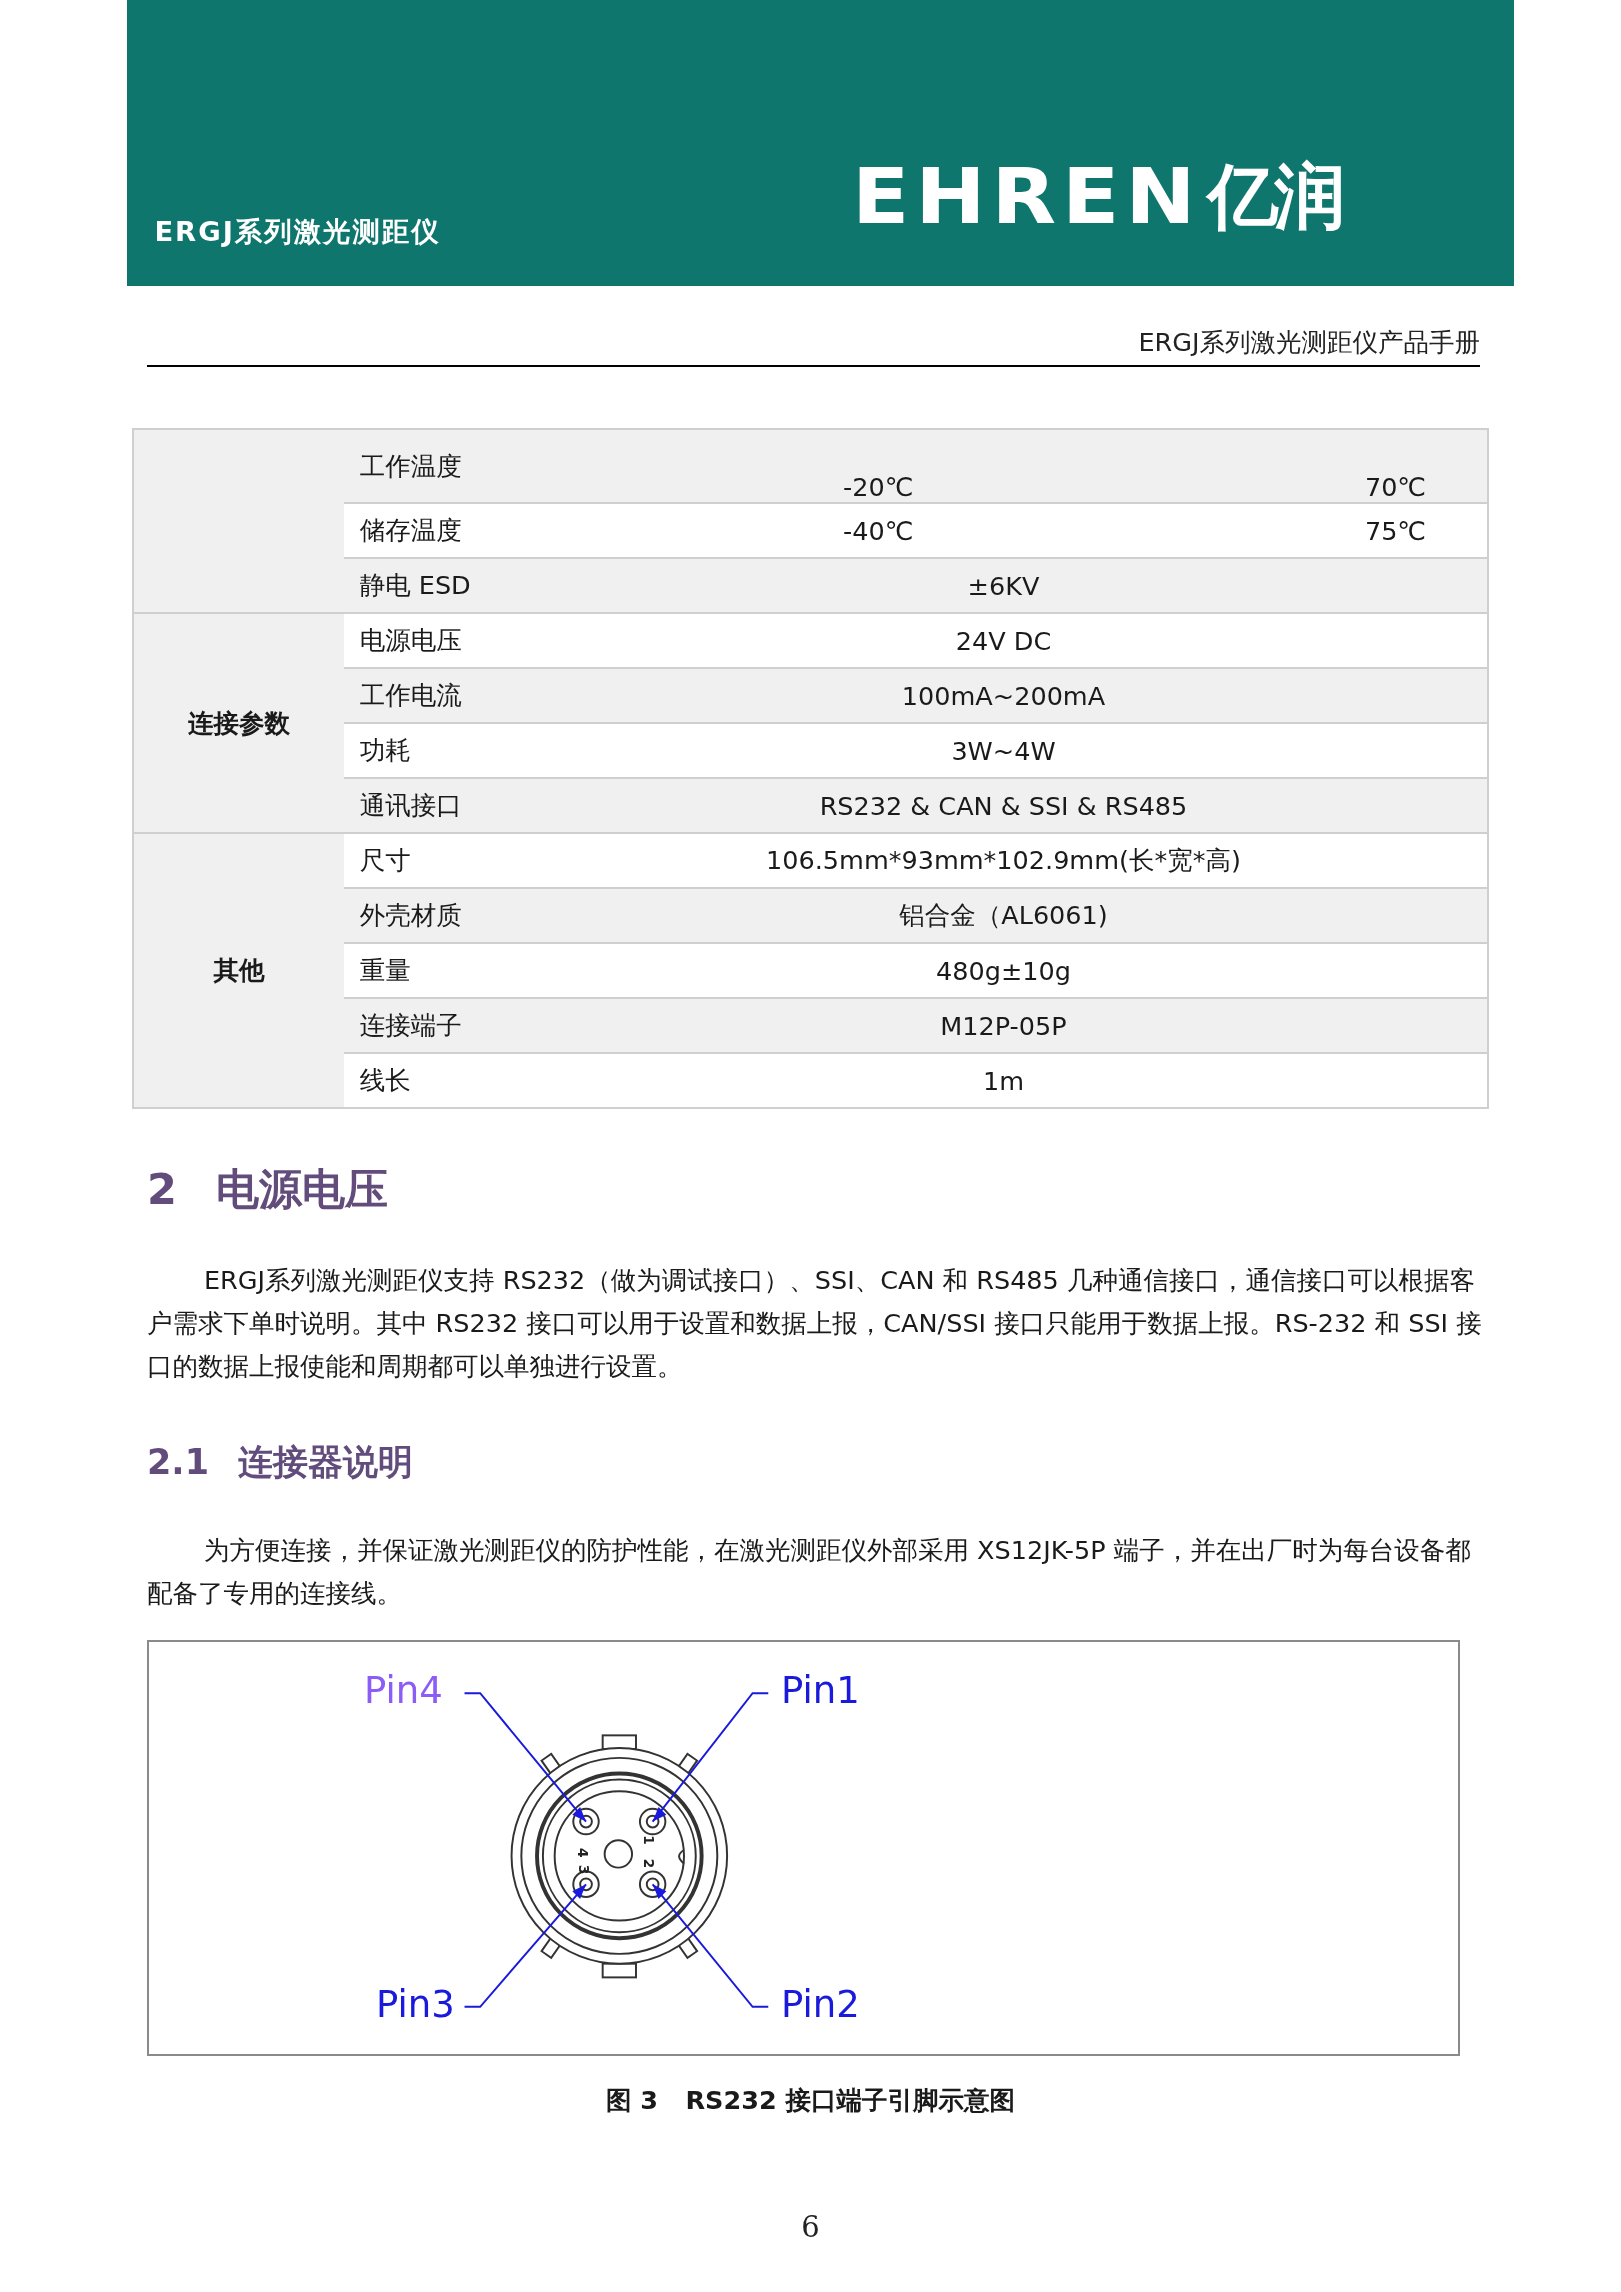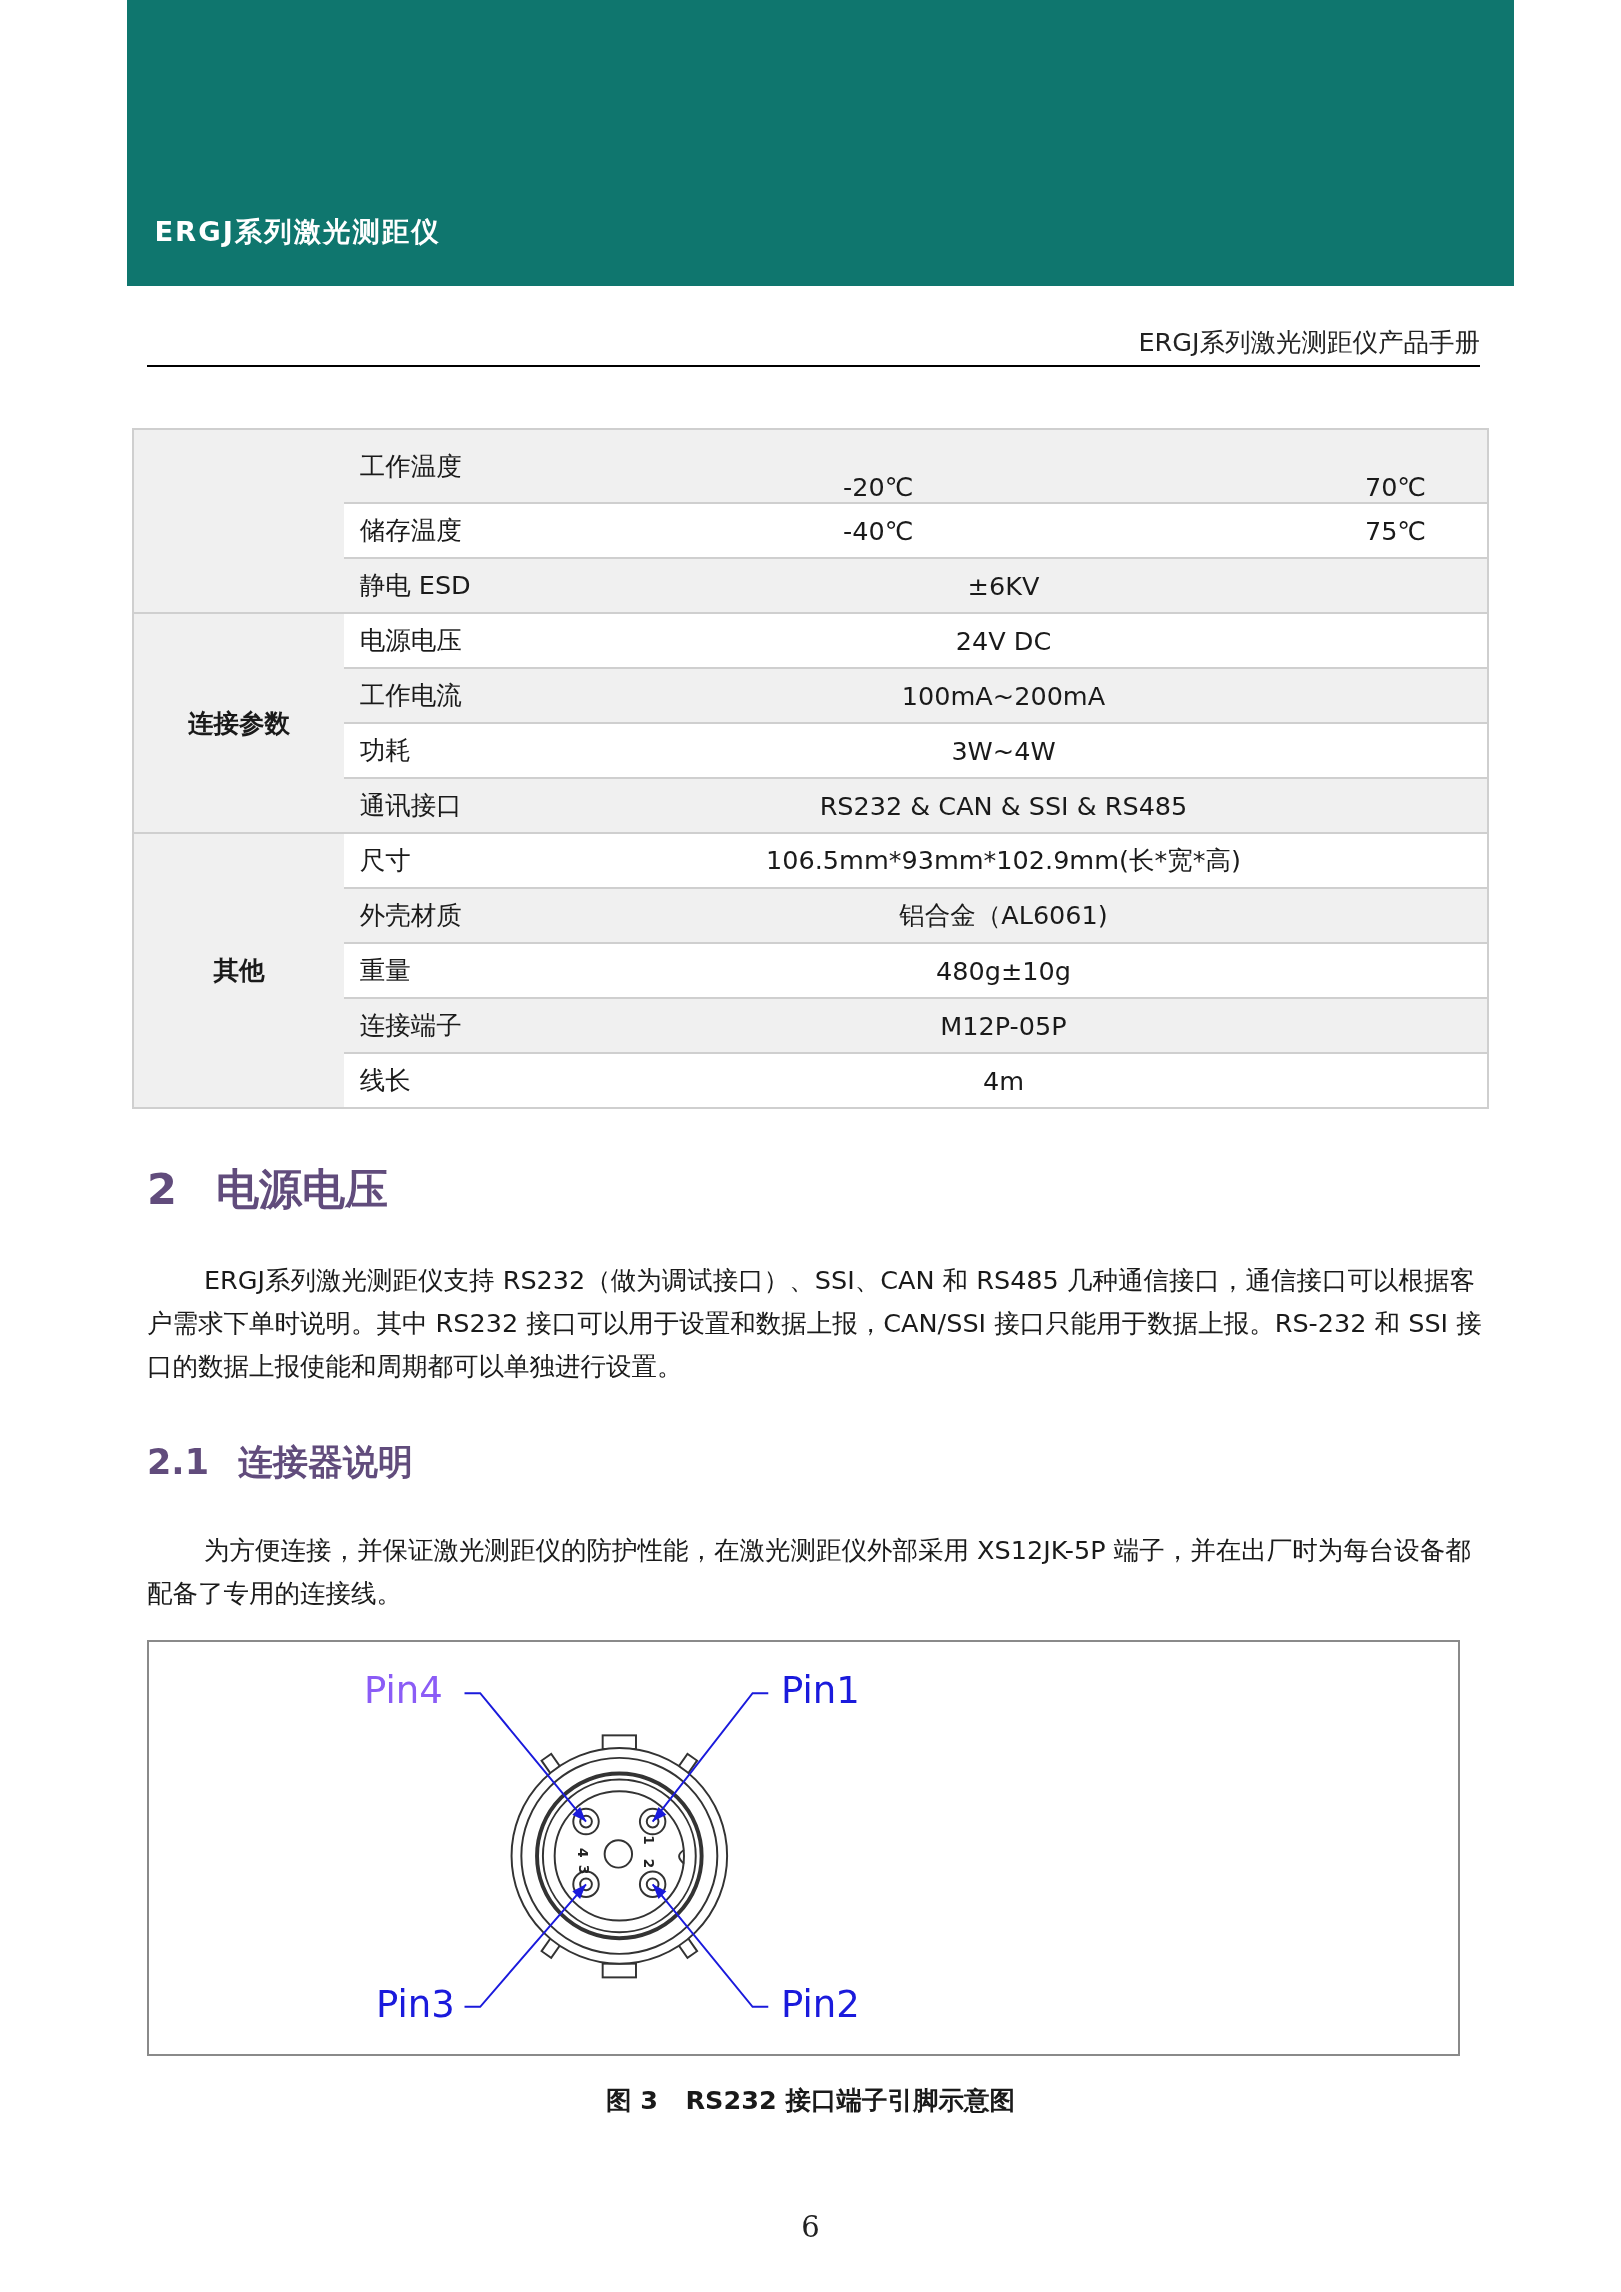--- a/index.html
+++ b/index.html
@@ -37,20 +37,24 @@
     .caption { position: absolute; left: 0; width: 1621px; top: 2083px; text-align: center; font-size: 25.5px; font-weight: bold; }
     .caption .num { margin-right: 27.4px; }
 
     .page-num { position: absolute; left: 0; width: 1621px; top: 2210px; text-align: center; font-family: "DejaVu Serif", "Liberation Serif", serif; font-size: 29px; color: #222; }
   </style>
 </head>
 <body>
 
 <div class="banner">
   <div class="banner-title">ERGJ系列激光测距仪</div>
+  <div class="logo">
+    <span class="logo-en">EHREN</span>
+    <span class="logo-cn">亿润</span>
+  </div>
 </div>
 
 <div class="subheader">
   <span class="subheader-text">ERGJ系列激光测距仪产品手册</span>
 </div>
 
 <table class="spec-table">
   <tbody>
     <tr class="gray">
       <td class="cat" rowspan="3"></td>
@@ -106,21 +110,21 @@
     <tr class="white">
       <td class="name">重量</td>
       <td class="val">480g±10g</td>
     </tr>
     <tr class="gray">
       <td class="name">连接端子</td>
       <td class="val">M12P-05P</td>
     </tr>
     <tr class="white">
       <td class="name">线长</td>
-      <td class="val">4m</td>
+      <td class="val">1m</td>
     </tr>
   </tbody>
 </table>
 
 <div class="h1">
   <span class="num">2</span><span>电源电压</span>
 </div>
 <p class="para p1">ERGJ系列激光测距仪支持 RS232（做为调试接口）、SSI、CAN 和 RS485 几种通信接口，通信接口可以根据客户需求下单时说明。其中 RS232 接口可以用于设置和数据上报，CAN/SSI 接口只能用于数据上报。RS-232 和 SSI 接口的数据上报使能和周期都可以单独进行设置。</p>
 
 <div class="h2">

